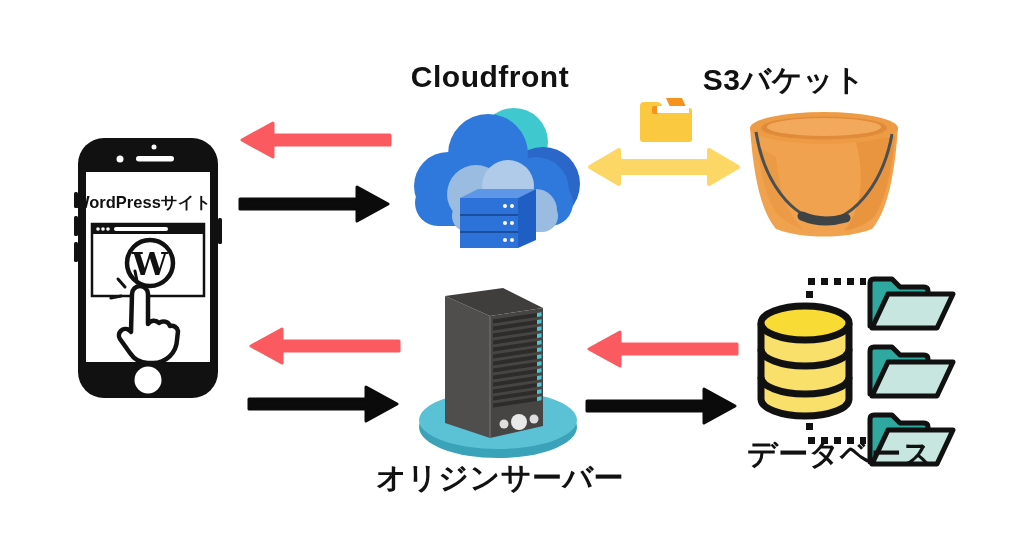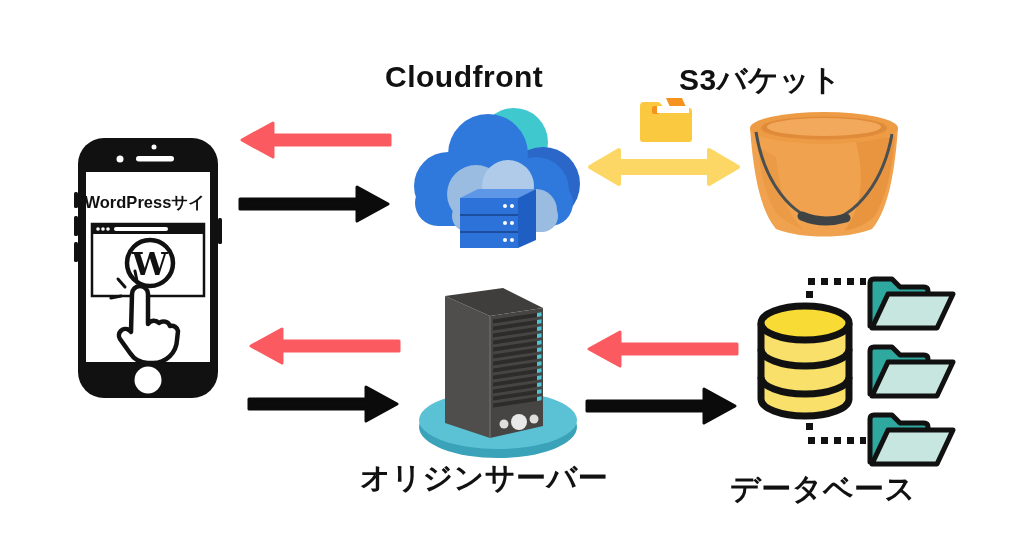--- a/index.html
+++ b/index.html
@@ -1,21 +1,21 @@
 <!DOCTYPE html>
 <html style="--response-arrow: #FB5B60; --request-arrow: #0B0B0B; --transfer-arrow: #FDD765; --cloud-blue: #2F78DC; --cloud-teal: #3FC9CF; --cloud-light-blue: #9ABCE0; --rack-blue: #2D72D8; --bucket-orange: #F0A24E; --folder-yellow: #FBC93F; --folder-orange: #F6921E; --server-gray: #474444; --server-base-teal: #5BC2D6; --slat-teal: #4FC3D0; --database-yellow: #F9E06A; --database-top-yellow: #F8DC35; --folder-mint: #C8E6E0; --folder-teal: #2FA89F;"><head>
 <meta charset="utf-8">
 <style>
   html,body{margin:0;padding:0;background:#ffffff;}
   #canvas{position:relative;width:1024px;height:538px;background:#ffffff;overflow:hidden;
           font-family:"Liberation Sans","DejaVu Sans",sans-serif;}
   .abs{position:absolute;}
-  .node-label{position:absolute;font-size:30px;font-weight:700;color:#111;
+  .node-label{position:absolute;font-size:30px;font-weight:700;color:#111;text-align:center;
               letter-spacing:0.5px;white-space:nowrap;}
-  .phone-label{position:absolute;left:0;top:54px;width:148px;text-align:right;
+  .phone-label{position:absolute;left:0;top:54px;width:148px;text-align:left;
                font-size:16.5px;font-weight:700;color:#111;letter-spacing:0px;}
   .dots-h{position:absolute;height:7px;
           background:repeating-linear-gradient(90deg,#111 0 7px,transparent 7px 13px);}
   .dot-sq{position:absolute;width:7px;height:7px;background:#111;}
   
   .c-res{fill:var(--response-arrow);stroke:var(--response-arrow);}
   .c-req{fill:var(--request-arrow);stroke:var(--request-arrow);}
   .c-tr {fill:var(--transfer-arrow);stroke:var(--transfer-arrow);}
   .c-cloud{fill:var(--cloud-blue);} .c-cloudteal{fill:var(--cloud-teal);}
   .c-cloudlight{fill:var(--cloud-light-blue);} .c-rack{fill:var(--rack-blue);}
@@ -207,21 +207,21 @@
       <polygon points="24,24 89,24 73,58 8,58" class="c-mint" stroke="#111" stroke-width="5" stroke-linejoin="round"></polygon>
     </svg>
   </div>
   <div class="abs" style="left:864px;top:406px;">
     <svg width="96" height="64" viewBox="0 0 96 64">
       <path d="M6 56 L6 13 Q6 9 10 9 L28 9 L36 17 L60 17 Q64 17 64 21 L64 56 Z" class="c-mteal" stroke="#111" stroke-width="5" stroke-linejoin="round"></path>
       <polygon points="24,24 89,24 73,58 8,58" class="c-mint" stroke="#111" stroke-width="5" stroke-linejoin="round"></polygon>
     </svg>
   </div>
 
-  <div class="node-label" style="left:730px;top:469px;width:220px;">データベース</div>
+  <div class="node-label" style="left:730px;top:434px;width:220px;">データベース</div>
 
   <div class="abs" style="left:237px;top:120px;">
     <svg width="156" height="40" viewBox="0 0 156 40">
       <path d="M153 15 H36 V3 L5 20 L36 37 V25 H153 z" class="c-res" stroke-width="3" stroke-linejoin="round"></path>
     </svg>
   </div>
   <div class="abs" style="left:237px;top:184px;">
     <svg width="156" height="40" viewBox="0 0 156 40">
       <path d="M3 15 H120 V3 L151 20 L120 37 V25 H3 z" class="c-req" stroke-width="3" stroke-linejoin="round"></path>
     </svg>

